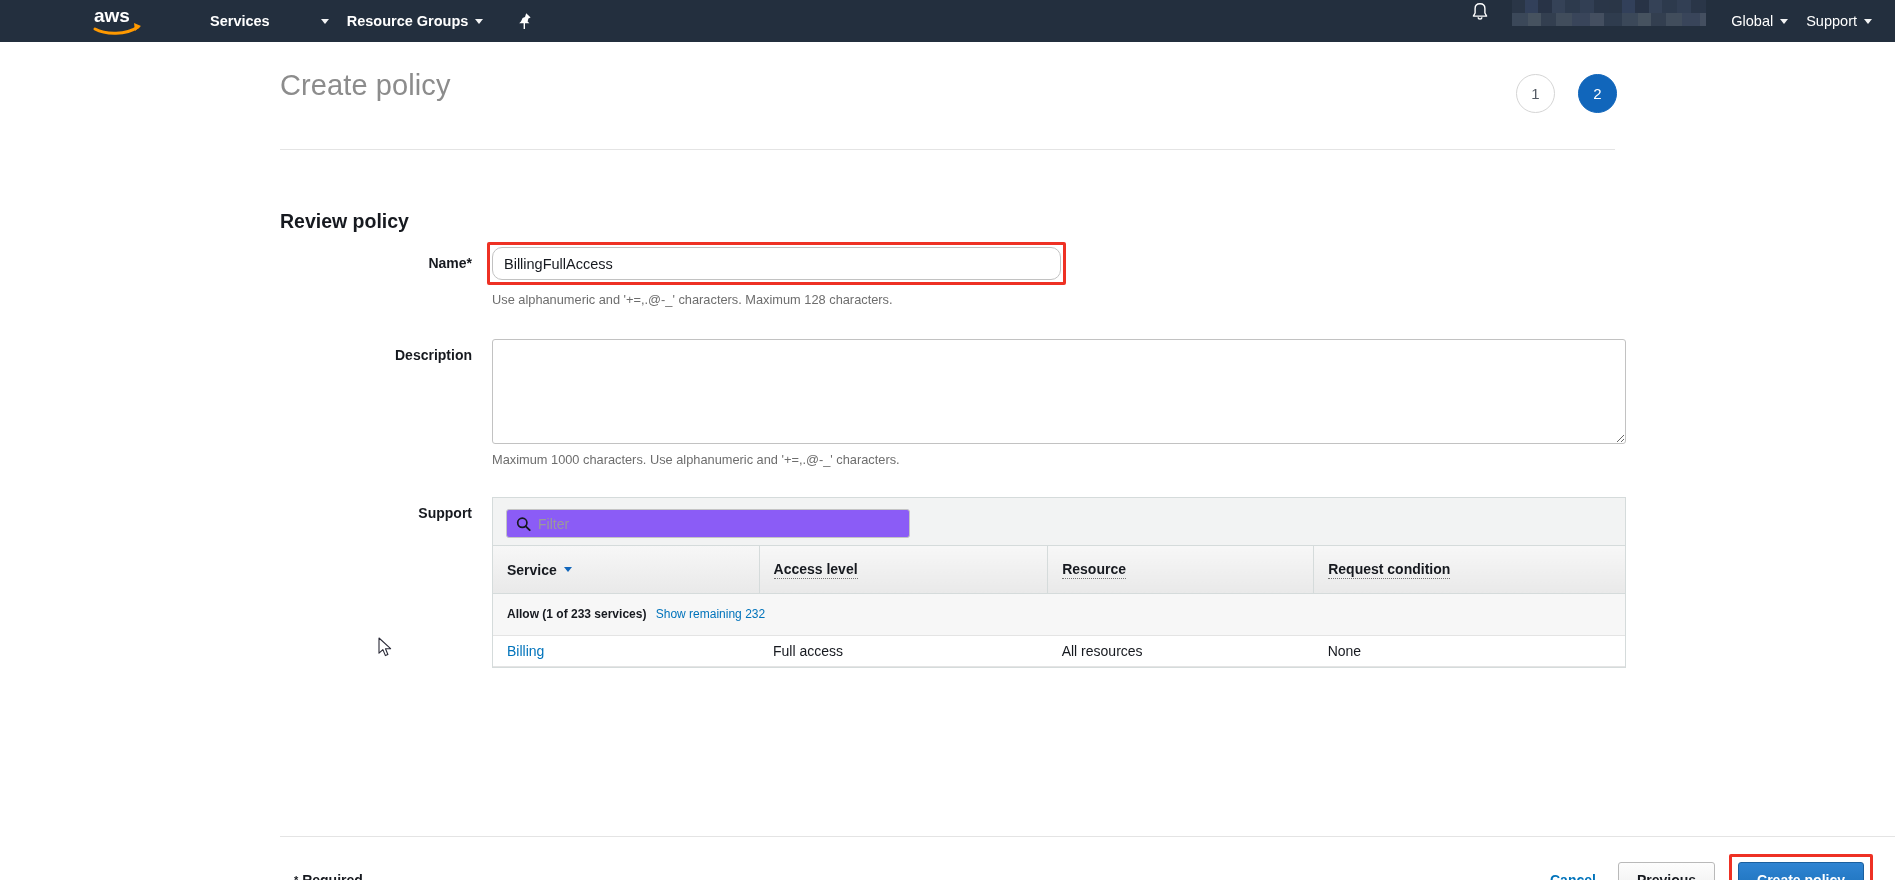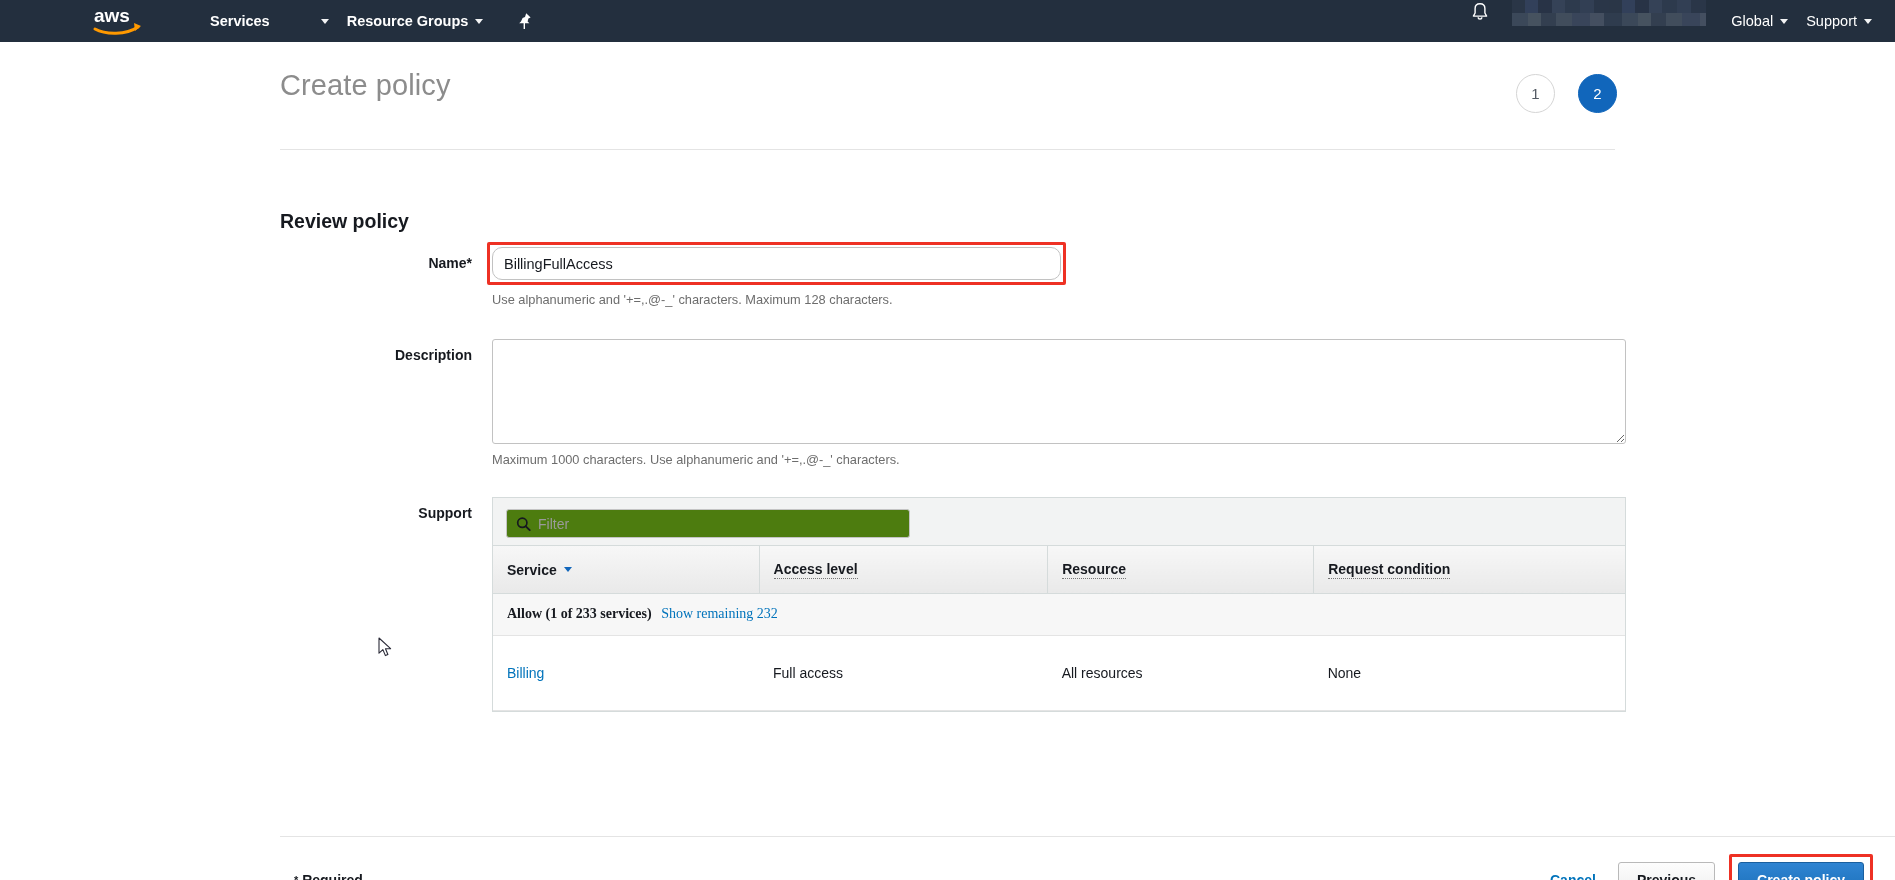--- a/index.html
+++ b/index.html
@@ -248,21 +248,21 @@
   }
   input.filter-input {
     width: 404px;
     height: 29px;
     border: 1px solid #c4c4c4;
     border-radius: 3px;
     padding: 0 8px 0 31px;
     font-size: 14px;
     font-family: "Liberation Sans", sans-serif;
     color: #16191f;
-    background: #4d7c0f;
+    background: #8b5cf6;
     outline: none;
   }
   input.filter-input::placeholder { color: #9a9a9a; }
 
   table.summary-table {
     width: 100%;
     border-collapse: collapse;
     table-layout: fixed;
   }
   table.summary-table th {
@@ -284,33 +284,32 @@
     display: inline-block;
     margin-left: 7px;
     width: 0; height: 0;
     border-left: 4.5px solid transparent;
     border-right: 4.5px solid transparent;
     border-top: 5.5px solid #1166bb;
   }
   tr.group-row td {
     background: #f7f7f7;
     border-bottom: 1px solid #e4e4e4;
-    font-size: 14px;
+    font-size: 12px;
     color: #16191f;
     padding: 11px 14px;
     height: 42px;
-    font-family: Liberation Serif, serif;
   }
   tr.group-row td b { font-weight: bold; }
   tr.data-row td {
     background: #ffffff;
     border-bottom: 1px solid #e4e4e4;
     font-size: 14px;
     color: #16191f;
-    padding: 29px 14px;
+    padding: 7px 14px;
     height: 24px;
   }
   a.link {
     color: #0073bb;
     text-decoration: none;
     cursor: pointer;
   }
 
   
   .footer {

